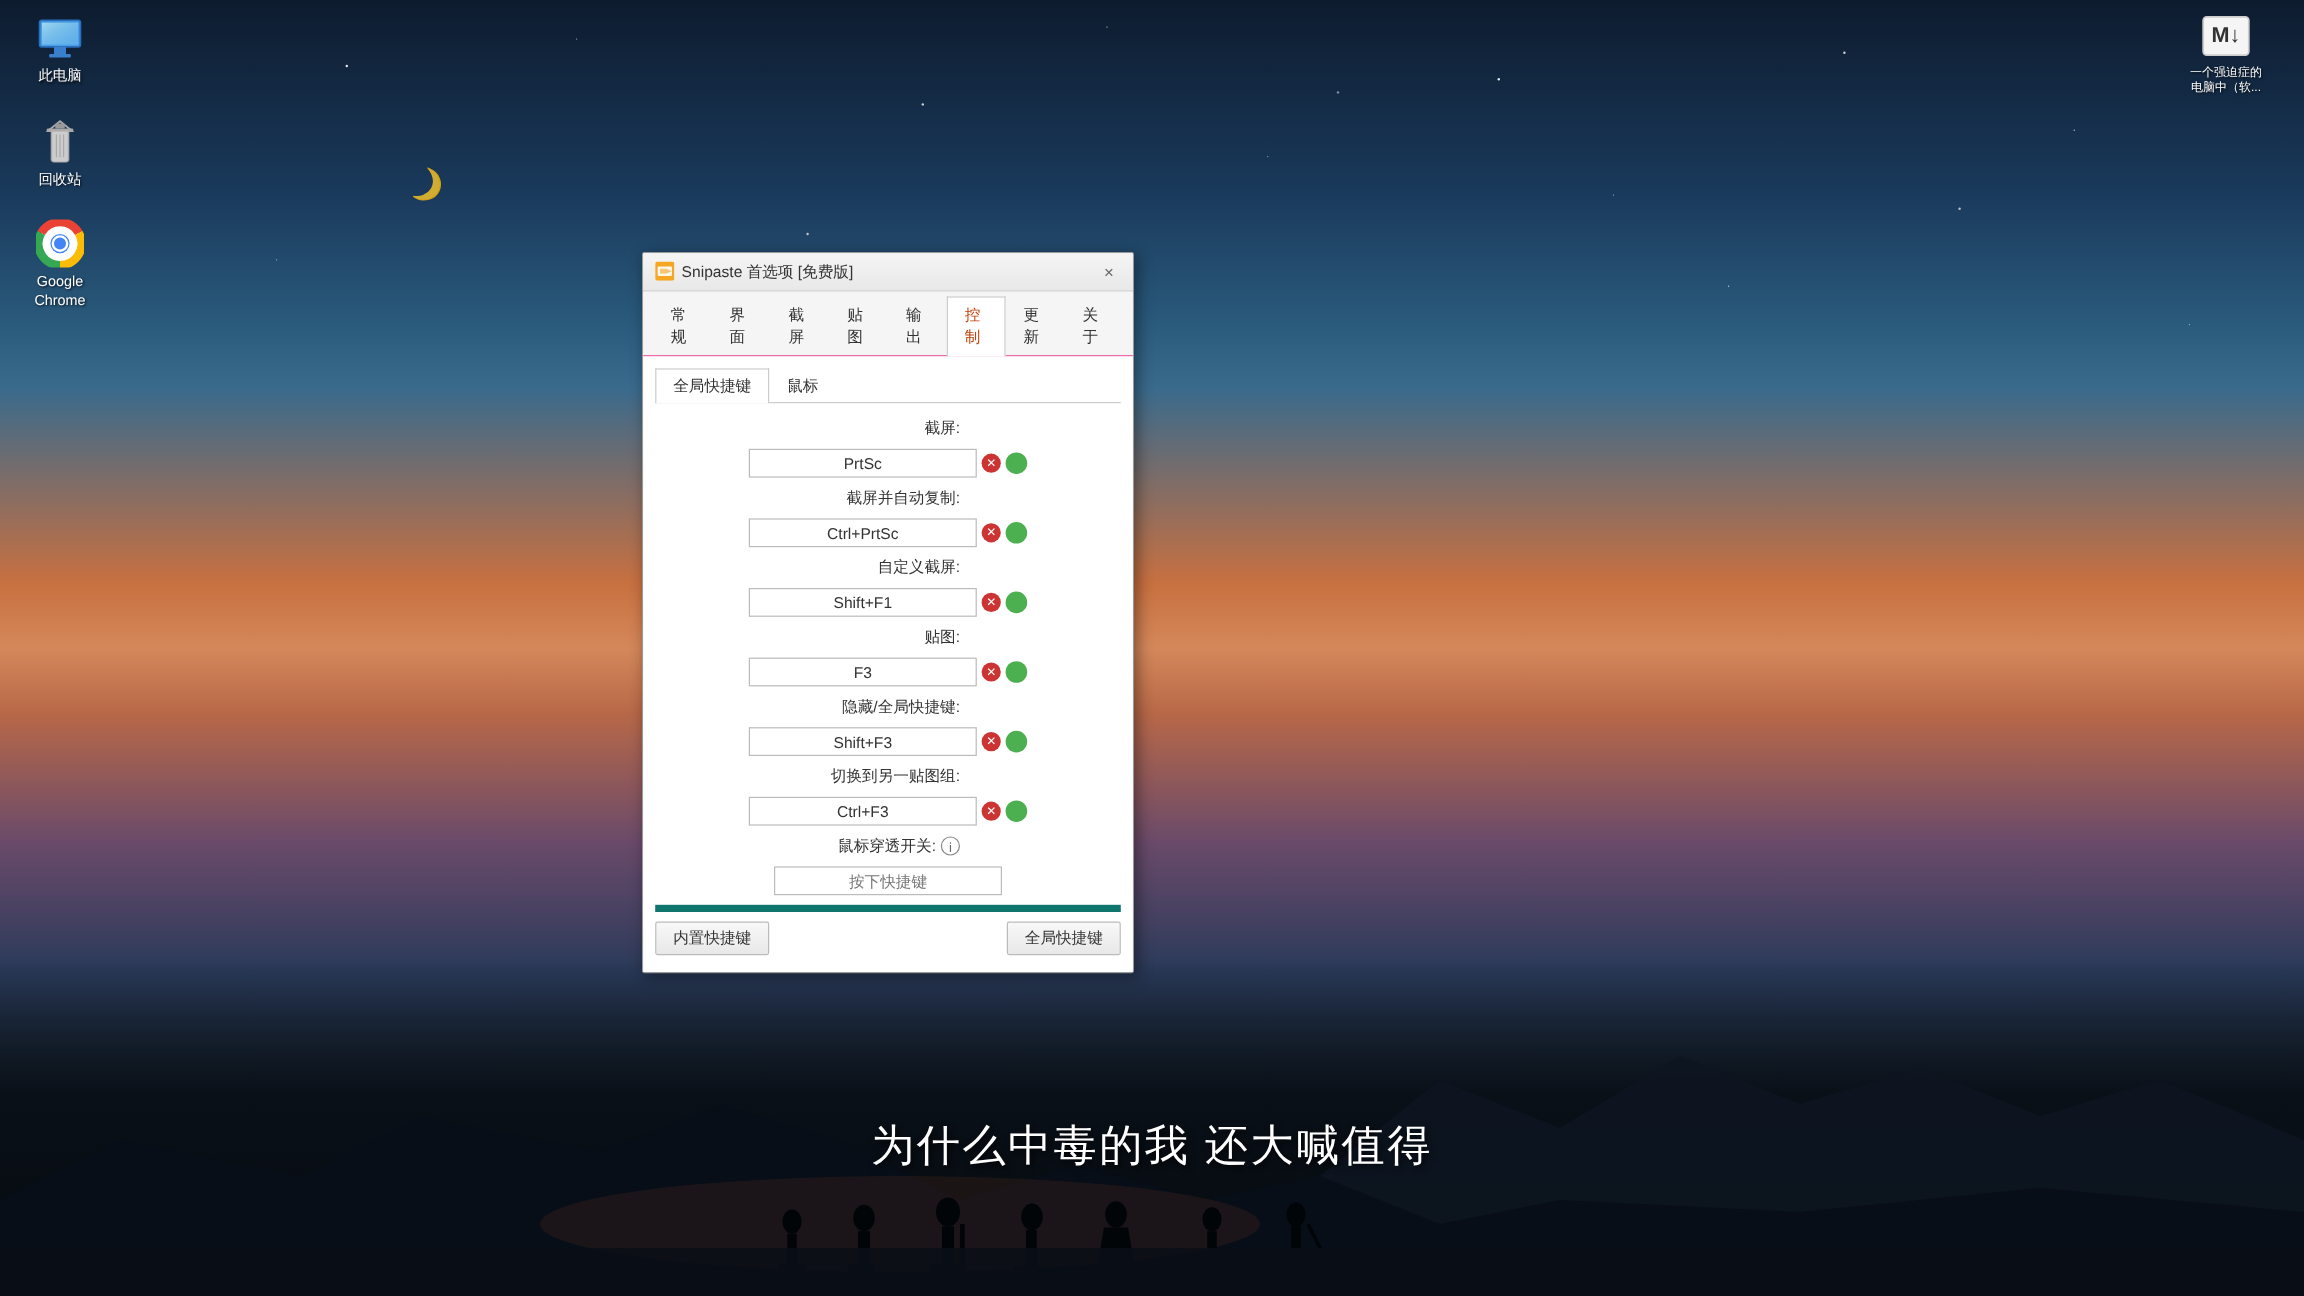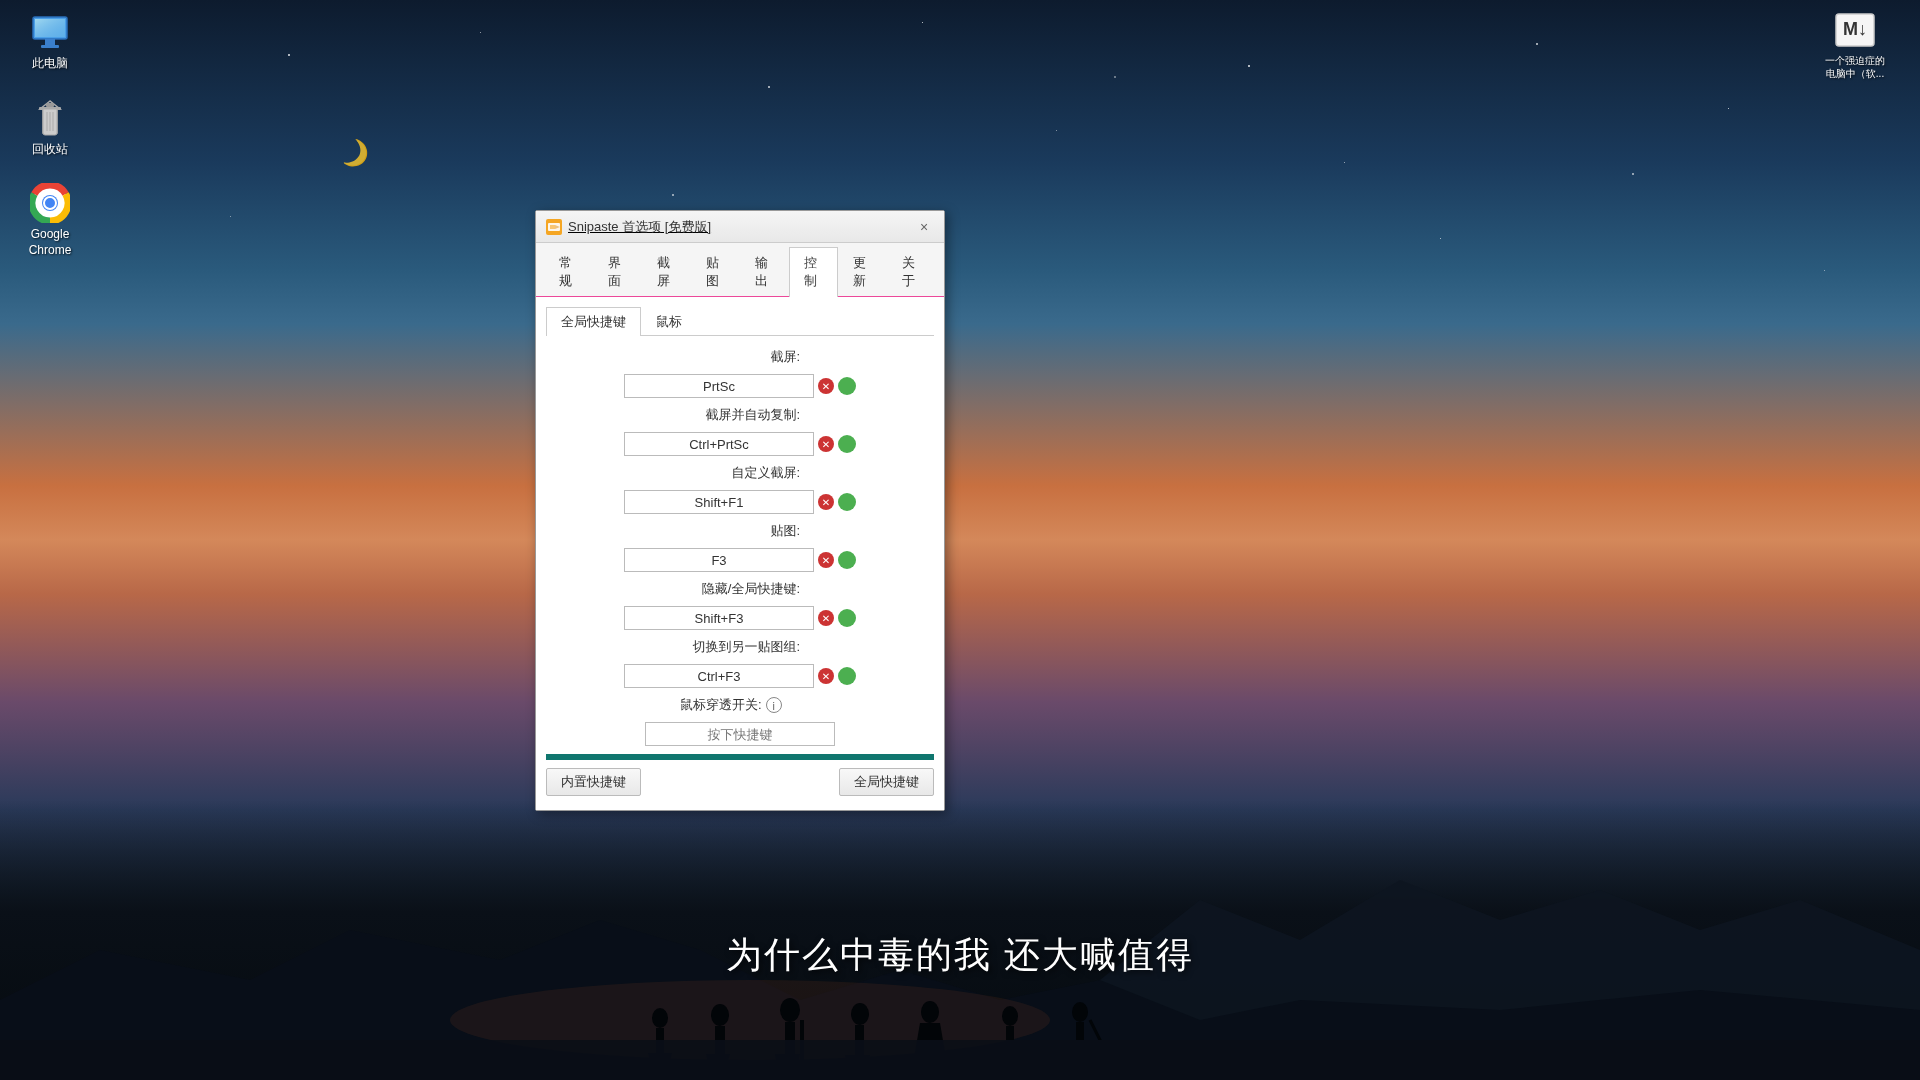--- a/index.html
+++ b/index.html
@@ -172,23 +172,22 @@
       border-bottom: 1px solid #ccc;
       padding: 6px 10px;
       display: flex;
       align-items: center;
       justify-content: space-between;
       height: 32px;
     }
 
     .titlebar-left {
       display: flex;
-      align-items: center;
+      align-items: flex-start;
       gap: 6px;
-      text-decoration: underline;
     }
 
     .snipaste-logo {
       width: 16px;
       height: 16px;
     }
 
     .titlebar-title {
       font-size: 13px;
       color: #333;
@@ -223,21 +222,21 @@
       border-bottom: none;
       margin-top: 4px;
       background: transparent;
     }
 
     .dialog-tab.active {
       background: white;
       border-color: #ccc;
       border-bottom-color: white;
       margin-bottom: -1px;
-      color: #404040;
+      color: #c2410c;
     }
 
     
     .dialog-content {
       background: white;
       padding: 10px;
     }
 
     
     .sub-tabs {
@@ -312,20 +311,21 @@
       cursor: pointer;
       flex-shrink: 0;
     }
 
     
     .shortcut-label-group {
       display: flex;
       align-items: center;
       gap: 4px;
       width: 120px;
+      justify-content: flex-end;
       flex-shrink: 0;
     }
 
     
     .dialog-bottom {
       display: flex;
       justify-content: space-between;
       padding: 8px 0 4px 0;
       border-top: 6px solid #0f766e;
       margin-top: 6px;

